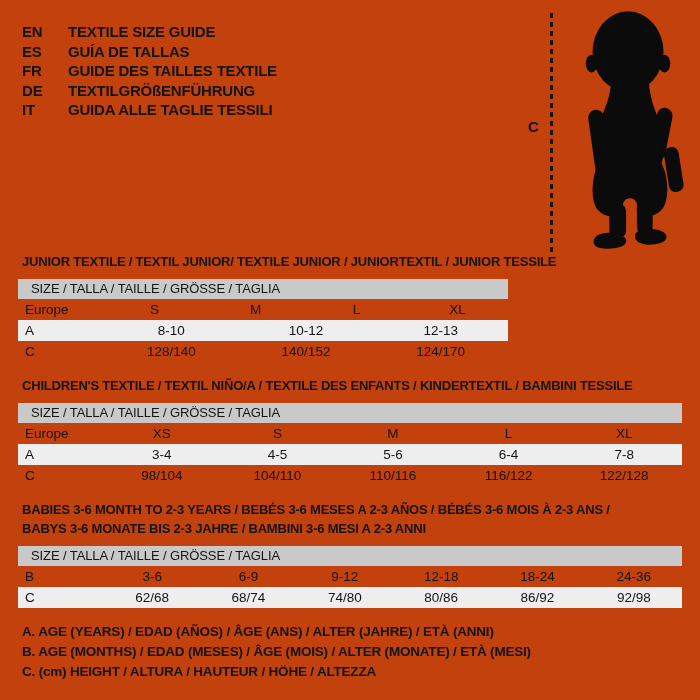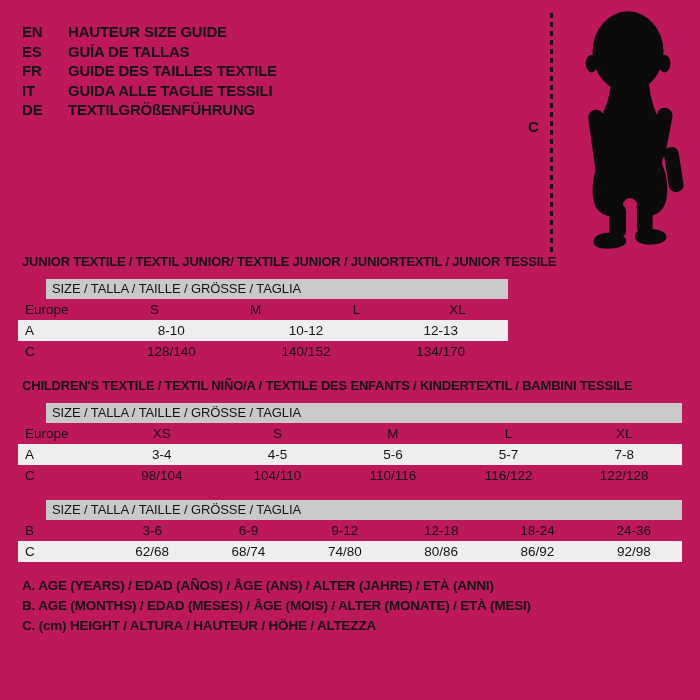--- a/index.html
+++ b/index.html
@@ -1,74 +1,73 @@
 <!DOCTYPE html>
 <html><head>
 <meta charset="utf-8">
 <style>
   html,body{margin:0;padding:0;background:#ffffff;}
   .page{
     position:relative;width:700px;height:700px;box-sizing:border-box;
-    padding:16px 18px;background:#be185d;color:#141414;overflow:hidden;
+    padding:16px 18px;background:#c2410c;color:#141414;overflow:hidden;
     font-family:"Liberation Sans",sans-serif;
   }
   
   .langs{margin:6px 0 0 4px;}
   .lang-row{display:flex;font-weight:bold;font-size:15px;line-height:19.6px;letter-spacing:-0.2px;}
   .lang-code{width:46px;flex:0 0 46px;}
   
   .figure{position:absolute;top:8px;right:4px;width:170px;height:248px;}
   .measure-label{position:absolute;left:2px;top:110px;font-weight:bold;font-size:15px;}
   .dash-line{
     position:absolute;left:24px;top:5px;bottom:4px;width:3px;
     background:repeating-linear-gradient(to bottom,#141414 0 5px,transparent 5px 9px);
   }
   .figure svg{position:absolute;right:2px;top:0;}
   
   #tables{margin-top:132px;}
   .tbl{margin-bottom:14px;}
   .tbl-title{font-weight:bold;font-size:13px;line-height:19px;letter-spacing:-0.2px;margin:0 0 8px 4px;}
   .tbl-head{
-    height:20px;line-height:20px;font-size:13px;padding-left:6px;
+    height:20px;line-height:20px;font-size:13px;padding-left:13px;
     letter-spacing:-0.1px;
-    margin-left:28px;
   }
   .tbl-grid.narrow{width:490px;}
   .row{display:flex;height:21px;line-height:21px;font-size:13.5px;}
   .cell.label{width:86px;flex:0 0 86px;padding-left:7px;box-sizing:border-box;}
   .cell.val{flex:1;text-align:center;}
   
   #notes{margin-left:4px;}
   .note{font-weight:bold;font-size:13.5px;line-height:20px;letter-spacing:-0.2px;}
 </style>
 </head>
 <body>
 
 <div class="page">
 
   <div class="langs" id="langs">
       <div class="lang-row">
         <span class="lang-code">EN</span>
-        <span class="lang-title">HAUTEUR SIZE GUIDE</span>
+        <span class="lang-title">TEXTILE SIZE GUIDE</span>
       </div>
       <div class="lang-row">
         <span class="lang-code">ES</span>
         <span class="lang-title">GUÍA DE TALLAS</span>
       </div>
       <div class="lang-row">
         <span class="lang-code">FR</span>
         <span class="lang-title">GUIDE DES TAILLES TEXTILE</span>
       </div>
       <div class="lang-row">
+        <span class="lang-code">DE</span>
+        <span class="lang-title">TEXTILGRÖßENFÜHRUNG</span>
+      </div>
+      <div class="lang-row">
         <span class="lang-code">IT</span>
         <span class="lang-title">GUIDA ALLE TAGLIE TESSILI</span>
-      </div>
-      <div class="lang-row">
-        <span class="lang-code">DE</span>
-        <span class="lang-title">TEXTILGRÖßENFÜHRUNG</span>
       </div>
     </div>
 
   <div class="figure">
     <div class="measure-label">C</div>
     <div class="dash-line"></div>
     <svg width="128" height="244" viewBox="0 0 130 245" aria-hidden="true">
       <g fill="#0b0b0b">
         <ellipse cx="63" cy="43" rx="36" ry="41"></ellipse>
         <ellipse cx="26" cy="55" rx="6" ry="9"></ellipse>
@@ -103,21 +102,21 @@
           <div class="row shaded" style="background: rgb(238, 238, 238);">
             <div class="cell label">A</div>
             <div class="cell val">8-10</div>
             <div class="cell val">10-12</div>
             <div class="cell val">12-13</div>
           </div>
           <div class="row">
             <div class="cell label">C</div>
             <div class="cell val">128/140</div>
             <div class="cell val">140/152</div>
-            <div class="cell val">134/170</div>
+            <div class="cell val">124/170</div>
           </div>
         </div>
       </section>
       <section class="tbl">
         <div class="tbl-title">
           <div class="tbl-title-line">CHILDREN'S TEXTILE / TEXTIL NIÑO/A / TEXTILE DES ENFANTS / KINDERTEXTIL / BAMBINI TESSILE</div>
         </div>
         <div class="tbl-grid">
           <div class="tbl-head" style="background: rgb(201, 201, 201);">SIZE / TALLA / TAILLE / GRÖSSE / TAGLIA</div>
           <div class="row">
@@ -126,34 +125,38 @@
             <div class="cell val">S</div>
             <div class="cell val">M</div>
             <div class="cell val">L</div>
             <div class="cell val">XL</div>
           </div>
           <div class="row shaded" style="background: rgb(238, 238, 238);">
             <div class="cell label">A</div>
             <div class="cell val">3-4</div>
             <div class="cell val">4-5</div>
             <div class="cell val">5-6</div>
-            <div class="cell val">5-7</div>
+            <div class="cell val">6-4</div>
             <div class="cell val">7-8</div>
           </div>
           <div class="row">
             <div class="cell label">C</div>
             <div class="cell val">98/104</div>
             <div class="cell val">104/110</div>
             <div class="cell val">110/116</div>
             <div class="cell val">116/122</div>
             <div class="cell val">122/128</div>
           </div>
         </div>
       </section>
       <section class="tbl">
+        <div class="tbl-title">
+          <div class="tbl-title-line">BABIES 3-6 MONTH TO 2-3 YEARS / BEBÉS 3-6 MESES A 2-3 AÑOS / BÉBÉS 3-6 MOIS À 2-3 ANS /</div>
+          <div class="tbl-title-line">BABYS 3-6 MONATE BIS 2-3 JAHRE / BAMBINI 3-6 MESI A 2-3 ANNI</div>
+        </div>
         <div class="tbl-grid">
           <div class="tbl-head" style="background: rgb(201, 201, 201);">SIZE / TALLA / TAILLE / GRÖSSE / TAGLIA</div>
           <div class="row">
             <div class="cell label">B</div>
             <div class="cell val">3-6</div>
             <div class="cell val">6-9</div>
             <div class="cell val">9-12</div>
             <div class="cell val">12-18</div>
             <div class="cell val">18-24</div>
             <div class="cell val">24-36</div>

